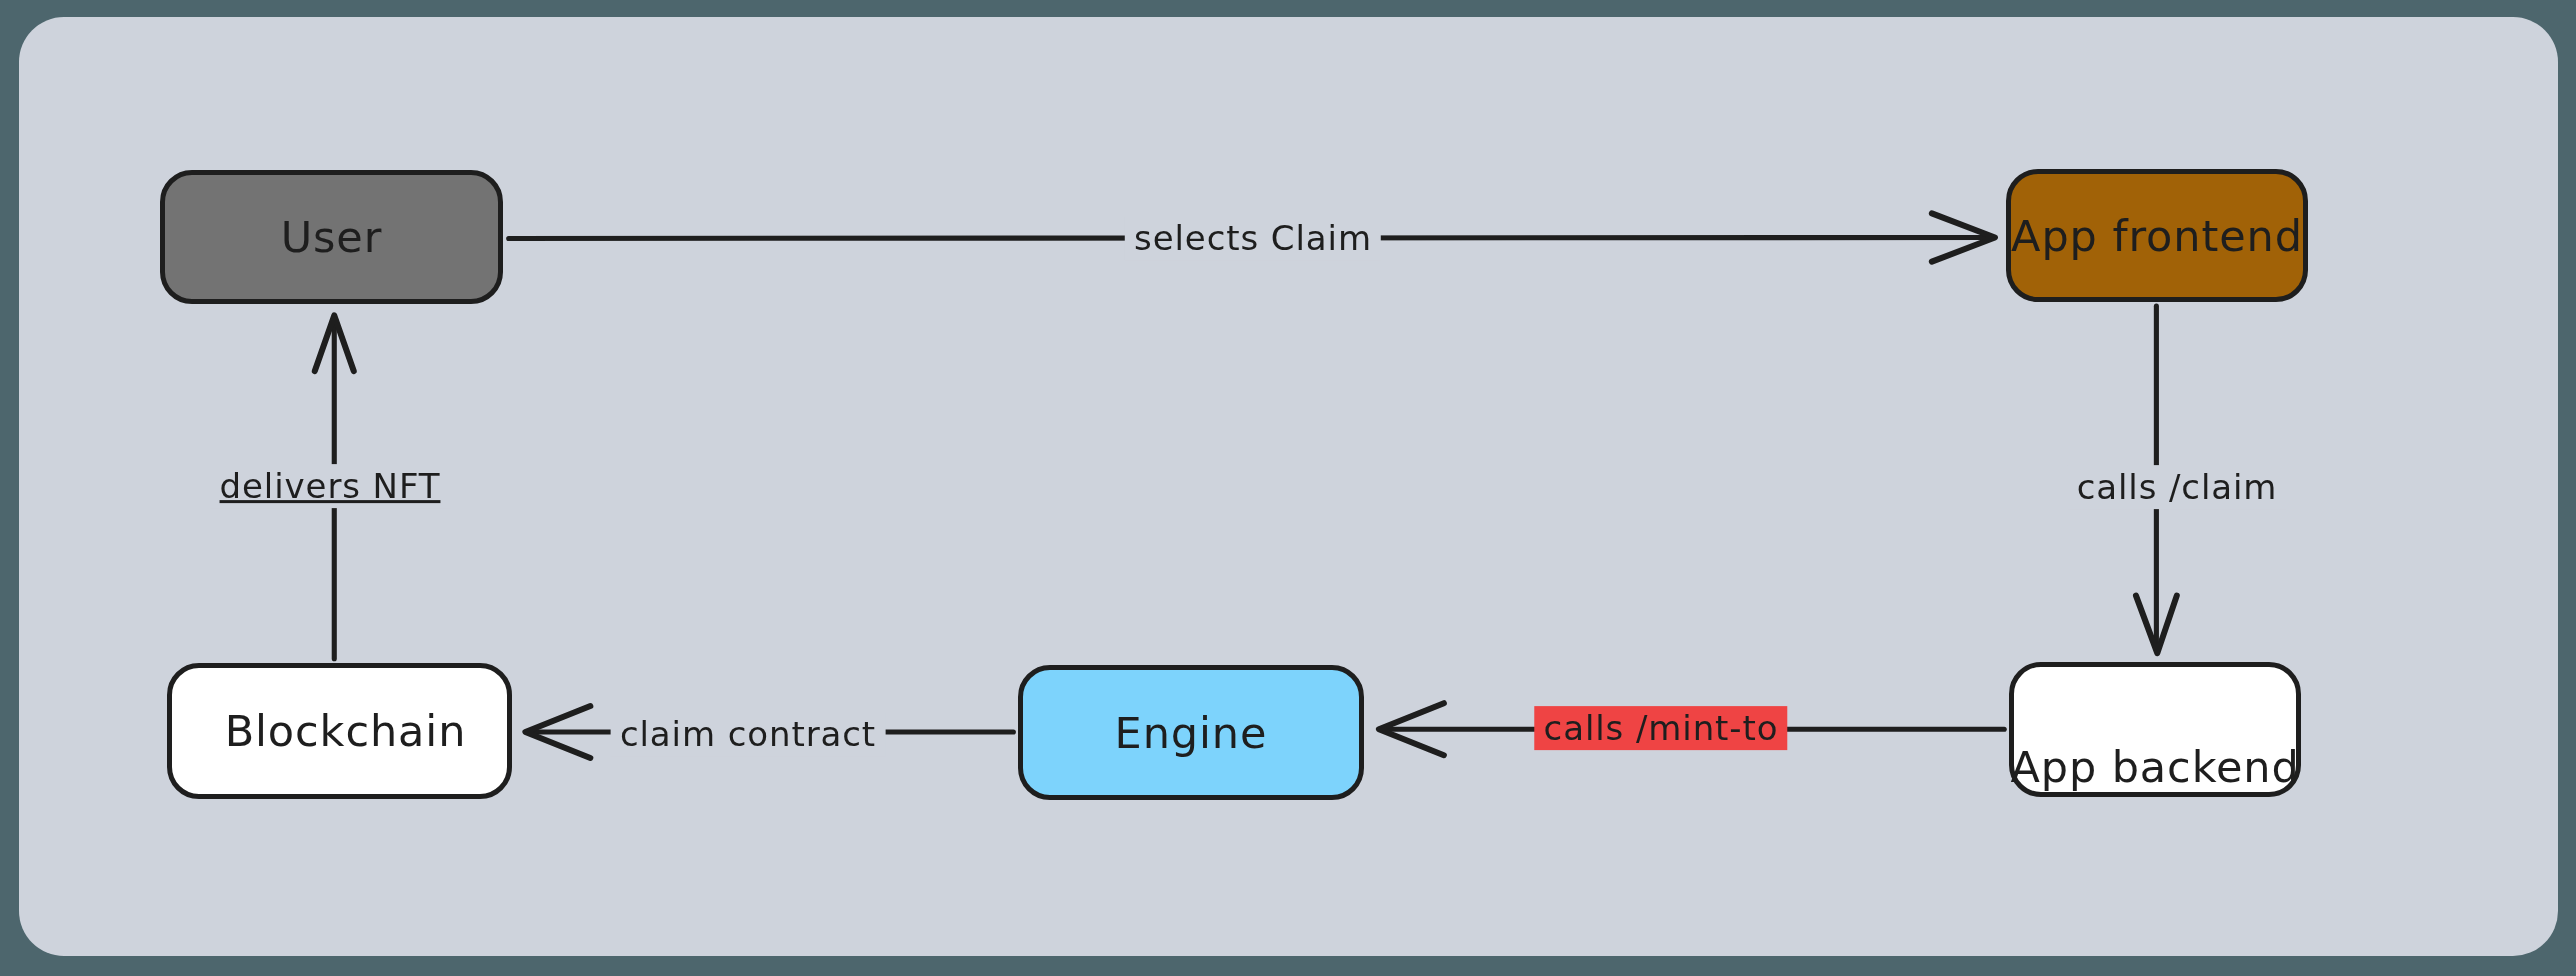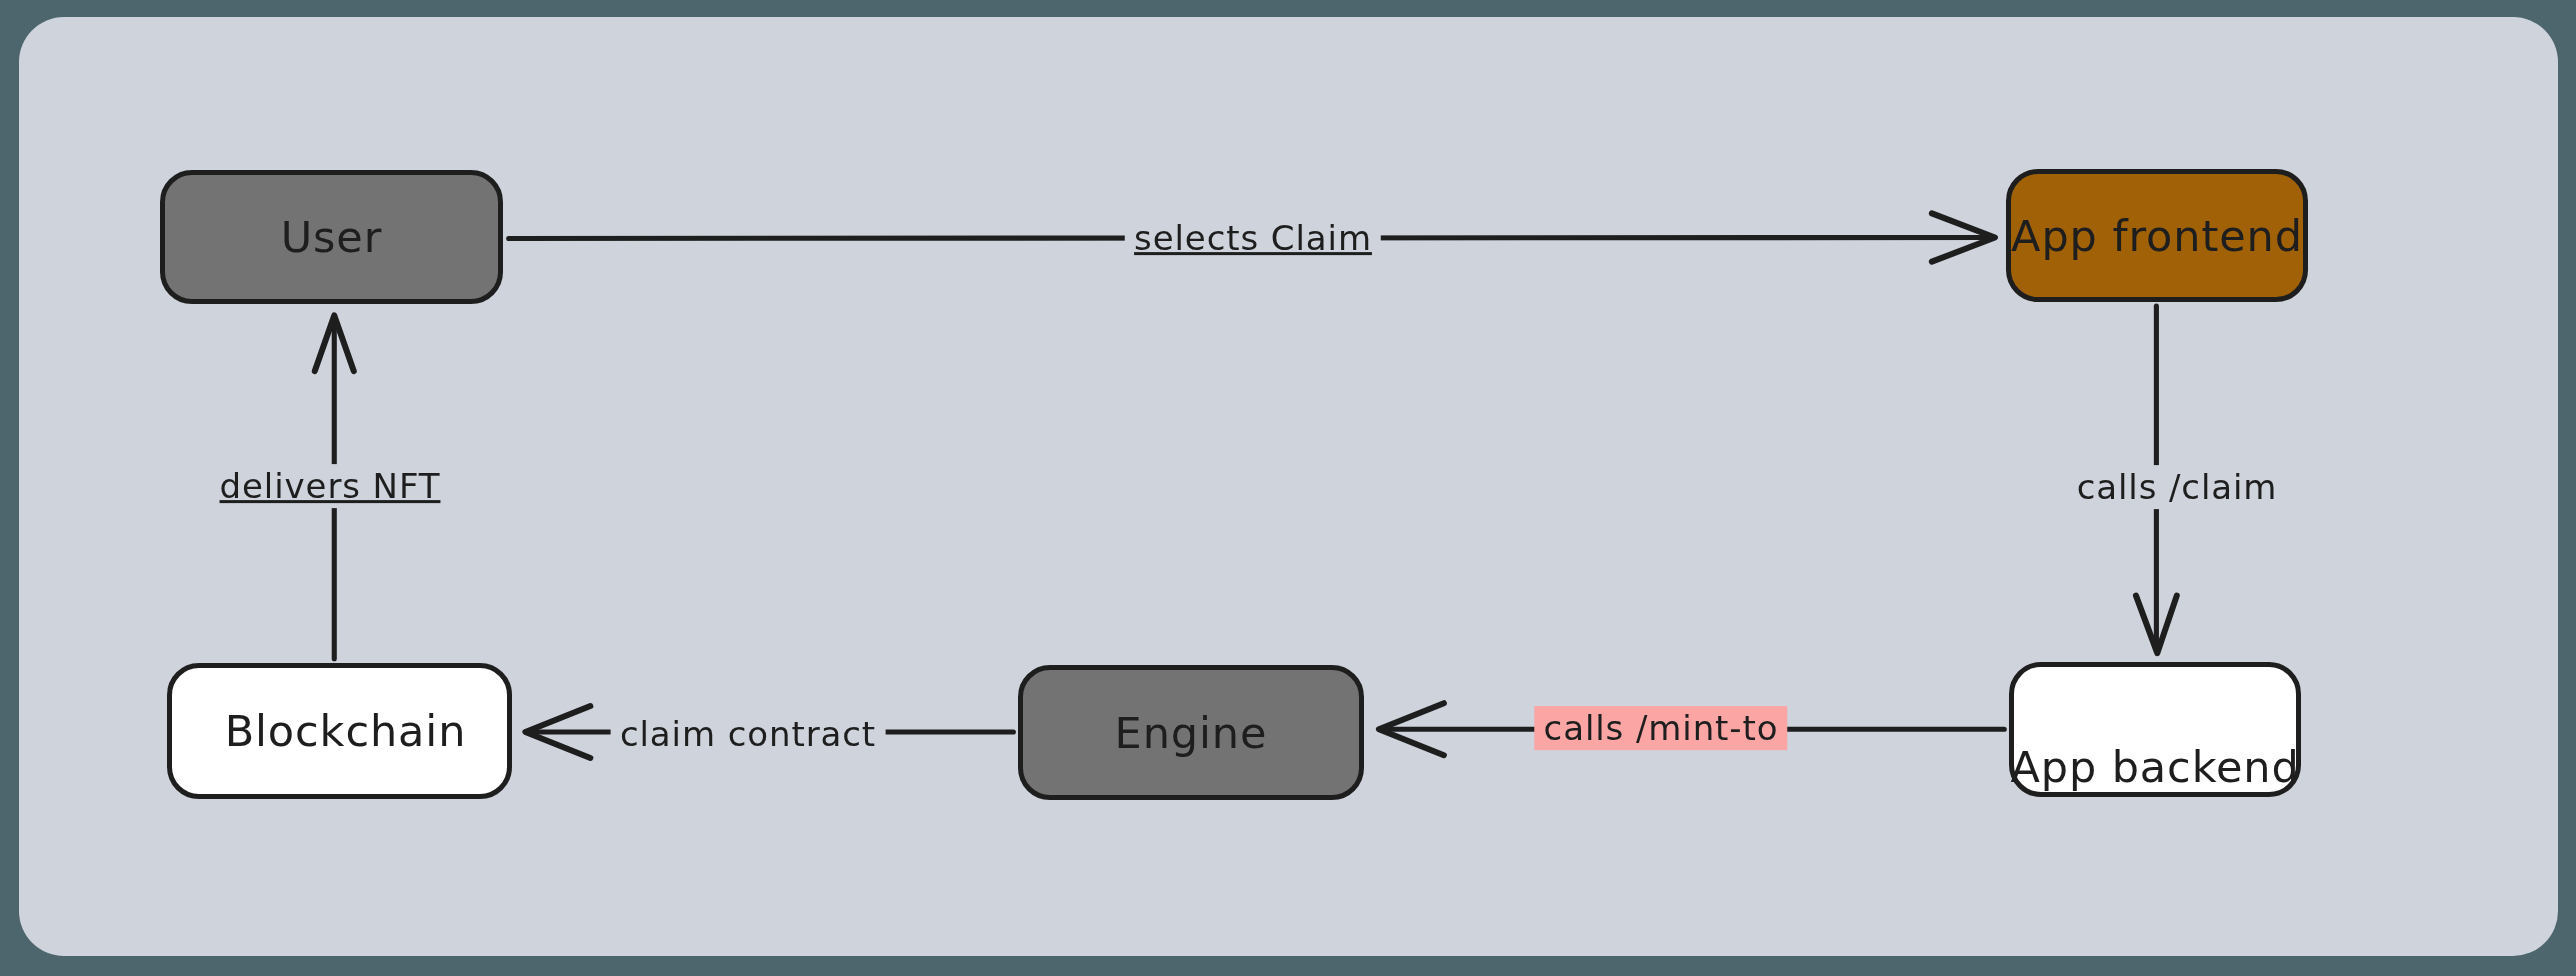--- a/index.html
+++ b/index.html
@@ -46,21 +46,21 @@
   #node-blockchain  { left: 167px;  top: 663px; width: 345px; height: 136px; padding-left: 12px; }
   .edge-label {
     position: absolute;
     transform: translate(-50%, -50%);
     font-size: 34px;
     letter-spacing: 0.9px;
     color: #1e1e1e;
     padding: 1.9px 9.3px;
     white-space: nowrap;
   }
-  #label-selects-claim  { left: 1253px; top: 238px; text-decoration: underline; }
+  #label-selects-claim  { left: 1253px; top: 238px; }
   #label-calls-claim    { left: 2177px; top: 487px; }
   #label-calls-mint-to  { left: 1661px; top: 728px; }
   #label-calls-contract { left: 748px;  top: 734px; }
   #label-delivers-nft   { left: 330px;  top: 486px; text-decoration: underline; }
 </style>
 </head>
 <body style="background-color: rgb(77, 102, 109);">
 
 <div class="panel" style="background-color: rgb(206, 211, 220);"></div>
 
@@ -97,30 +97,30 @@
 </div>
 
 <div class="node" id="node-frontend" style="background-color: #a16207;">
   <span>App frontend</span>
 </div>
 
 <div class="node" id="node-backend" style="background-color: rgb(255, 255, 255);">
   <span>App backend</span>
 </div>
 
-<div class="node" id="node-engine" style="background-color: #737373;">
+<div class="node" id="node-engine" style="background-color: #7dd3fc;">
   <span>Engine</span>
 </div>
 
 <div class="node" id="node-blockchain" style="background-color: rgb(255, 255, 255);">
   <span>Blockchain</span>
 </div>
 
 <div class="edge-label" id="label-selects-claim" style="background-color: rgb(206, 211, 220);">selects Claim</div>
 
 <div class="edge-label" id="label-calls-claim" style="background-color: rgb(206, 211, 220);">calls /claim</div>
 
-<div class="edge-label" id="label-calls-mint-to" style="background-color: #fca5a5;">calls /mint-to</div>
+<div class="edge-label" id="label-calls-mint-to" style="background-color: #ef4444;">calls /mint-to</div>
 
 <div class="edge-label" id="label-calls-contract" style="background-color: rgb(206, 211, 220);">claim contract</div>
 
 <div class="edge-label" id="label-delivers-nft" style="background-color: rgb(206, 211, 220);">delivers NFT</div>
 
 
 </body></html>

